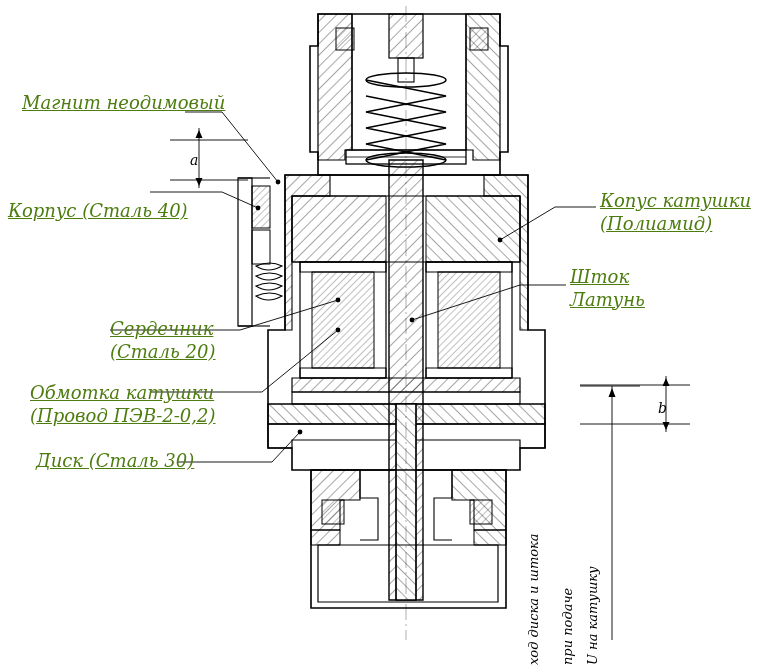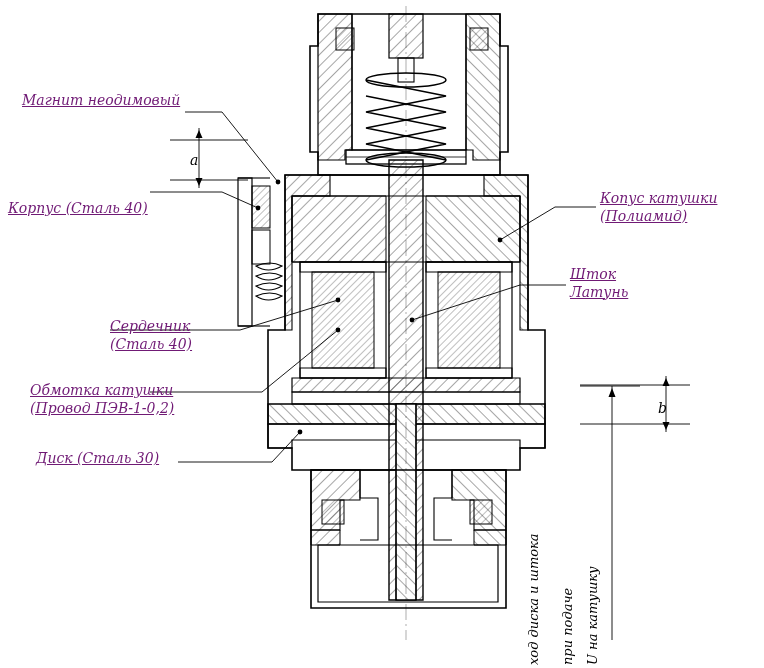--- a/index.html
+++ b/index.html
@@ -12,22 +12,22 @@
     width: 764px;
     height: 668px;
     background: #ffffff;
     overflow: hidden;
     font-family: "DejaVu Sans", sans-serif;
   }
   .label {
     position: absolute;
     font-family: "DejaVu Serif", serif;
     font-style: italic;
-    font-size: 14px;
-    color: #701a75;
+    font-size: 18px;
+    color: #4d7c0f;
     white-space: nowrap;
     line-height: 1.25;
   }
   .label.underline {
     text-decoration: underline;
   }
   .label.two-line {
     white-space: pre-line;
   }
   .dim {
@@ -213,24 +213,24 @@
 
   <div class="label underline" style="left:8px; top:200px;">Корпус (Сталь 40)</div>
 
   <div class="label two-line underline" style="left:600px; top:190px;">Копус катушки
 (Полиамид)</div>
 
   <div class="label two-line underline" style="left:570px; top:266px;">Шток
 Латунь</div>
 
   <div class="label two-line underline" style="left:110px; top:318px;">Сердечник
-(Сталь 40)</div>
+(Сталь 20)</div>
 
   <div class="label two-line underline" style="left:30px; top:382px;">Обмотка катушки
-(Провод ПЭВ-1-0,2)</div>
+(Провод ПЭВ-2-0,2)</div>
 
   <div class="label underline" style="left:36px; top:450px;">Диск (Сталь 30)</div>
 
   <div class="dim" style="left:190px; top:152px;">a</div>
 
   <div class="dim" style="left:658px; top:400px;">b</div>
 
   <div class="vtext" style="left:541px; top:650px;">ход диска и штока</div>
 
   <div class="vtext" style="left:575px; top:650px;">при подаче</div>

